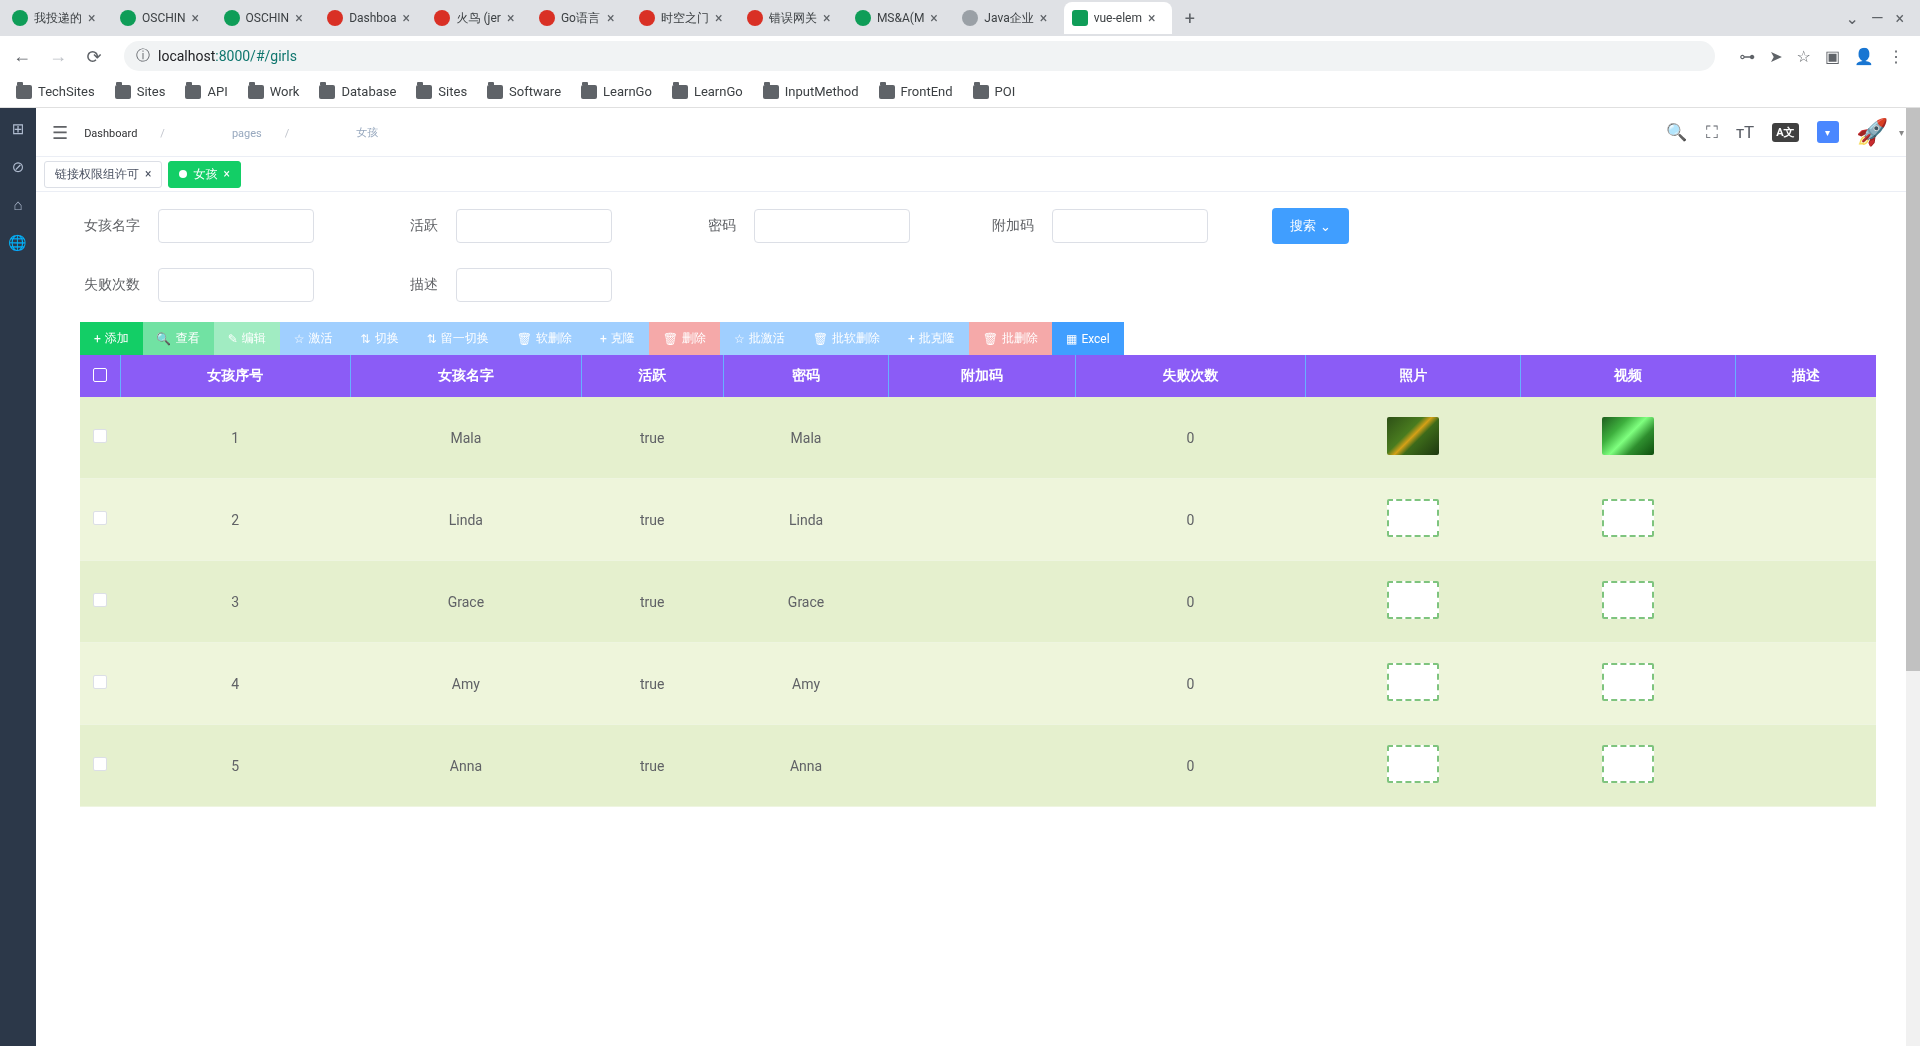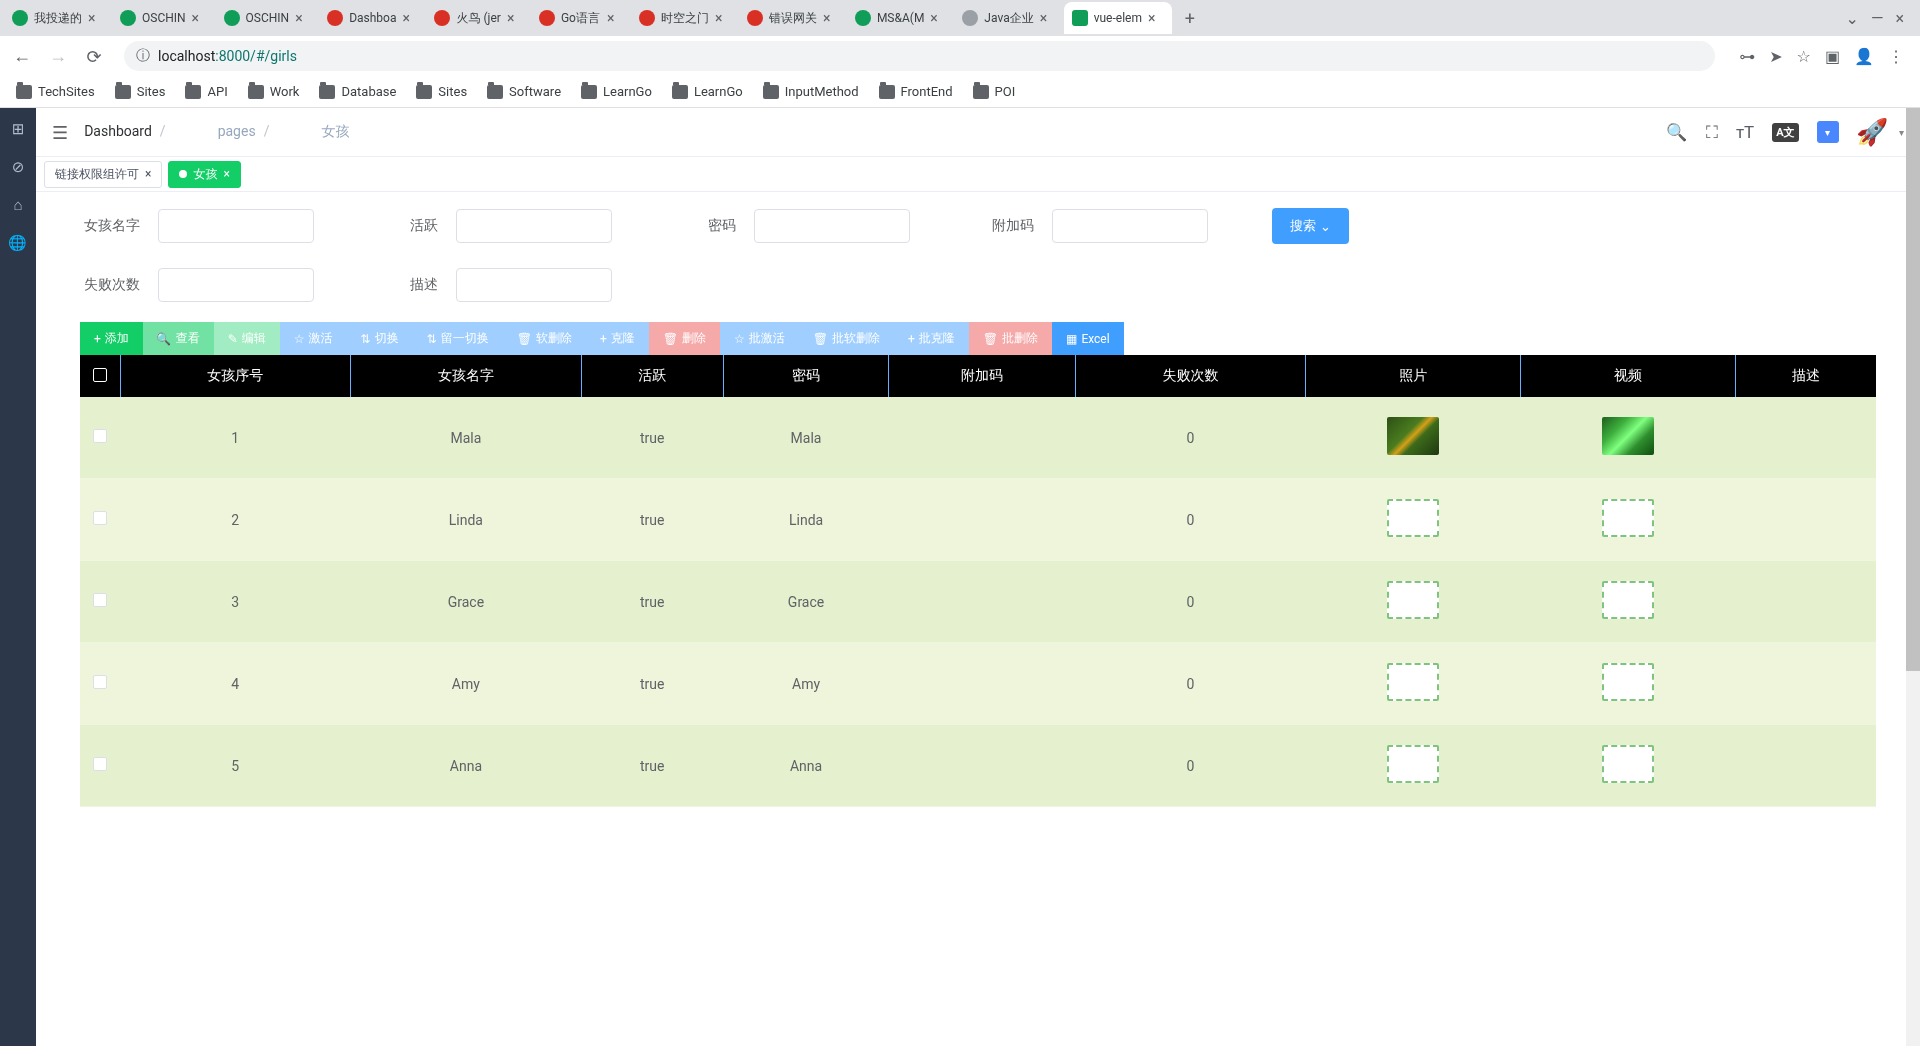--- a/index.html
+++ b/index.html
@@ -36,21 +36,21 @@
 .bookmark-icon::before { content: ''; position: absolute; top: -3px; left: 1px; width: 6px; height: 3px; background: #5f6368; border-radius: 1px 1px 0 0; }
 
 
 .app-container { display: flex; height: calc(100vh - 108px); }
 .left-rail { width: 36px; background: #2c3849; display: flex; flex-direction: column; align-items: center; padding-top: 12px; gap: 20px; }
 .rail-icon { color: #b0bcd0; font-size: 15px; cursor: pointer; }
 
 .main-area { flex: 1; background: #fff; display: flex; flex-direction: column; overflow: hidden; }
 .topbar { display: flex; align-items: center; padding: 8px 16px; gap: 16px; height: 48px; }
 .hamburger { font-size: 18px; color: #606266; cursor: pointer; }
-.breadcrumb { display: flex; align-items: flex-start; gap: 8px; font-size: 14px; }
+.breadcrumb { display: flex; align-items: flex-end; gap: 23px; font-size: 11px; }
 .breadcrumb .bc-item { color: #303133; }
 .breadcrumb .bc-sep { color: #c0c4cc; }
 .breadcrumb .bc-dim { color: #97a8be; padding-left: 44px; }
 .topbar-right { margin-left: auto; display: flex; align-items: center; gap: 18px; }
 .topbar-icon { color: #5a5e66; font-size: 17px; cursor: pointer; }
 .lang-badge { background: #404040; color: #fff; padding: 2px 4px; border-radius: 3px; font-size: 11px; font-weight: bold; }
 .blue-badge { width: 22px; height: 22px; background: #4a87ff; border-radius: 3px; display: flex; align-items: center; justify-content: center; color: #fff; font-size: 10px; }
 .rocket { font-size: 26px; cursor: pointer; }
 .caret { color: #888; font-size: 10px; margin-left: -8px; }
 
@@ -72,21 +72,21 @@
 .action-bar { display: flex; margin-bottom: 0; }
 .action-btn { border: none; padding: 8px 14px; font-size: 12px; cursor: pointer; display: flex; align-items: center; gap: 4px; color: #fff; }
 .btn-green { background: #13ce66; }
 .btn-green-l { background: #71e2a3; }
 .btn-green-ll { background: #a1ecc2; }
 .btn-blue-l { background: #a0cfff; }
 .btn-red-l { background: #f5a9a9; }
 .btn-blue { background: #409eff; }
 
 .data-table { width: 100%; border-collapse: collapse; }
-.data-table thead th { background: #000000; color: #fff; padding: 12px 8px; font-size: 14px; font-weight: 400; text-align: center; border-right: 1px solid #66b1ff; }
+.data-table thead th { background: #8b5cf6; color: #fff; padding: 12px 8px; font-size: 14px; font-weight: 700; text-align: center; border-right: 1px solid #66b1ff; }
 .data-table thead th:last-child { border-right: none; }
 .data-table tbody td { padding: 20px 8px; text-align: center; font-size: 14px; color: #606266; border-bottom: 1px solid #eef5e0; }
 .data-table tbody tr { background: #eef5db; }
 .data-table tbody tr:nth-child(odd) { background: #e5f0ce; }
 .checkbox { width: 14px; height: 14px; border: 1px solid #dcdfe6; border-radius: 2px; background: #fff; display: inline-block; cursor: pointer; }
 .checkbox.header { border-color: #fff; background: transparent; }
 .thumb { width: 52px; height: 38px; display: inline-block; border-radius: 2px; }
 .thumb.img1 { background: linear-gradient(135deg, #2d5016 0%, #4a7c1f 40%, #d4a017 50%, #3d6b1a 60%, #1e3810 100%); }
 .thumb.img2 { background: linear-gradient(135deg, #1e5e1e 0%, #3eb03e 30%, #7fff7f 50%, #2e8e2e 70%, #0e4e0e 100%); }
 .thumb.frame { background: #fff; border: 2px solid #7ec47e; border-style: dashed; }

